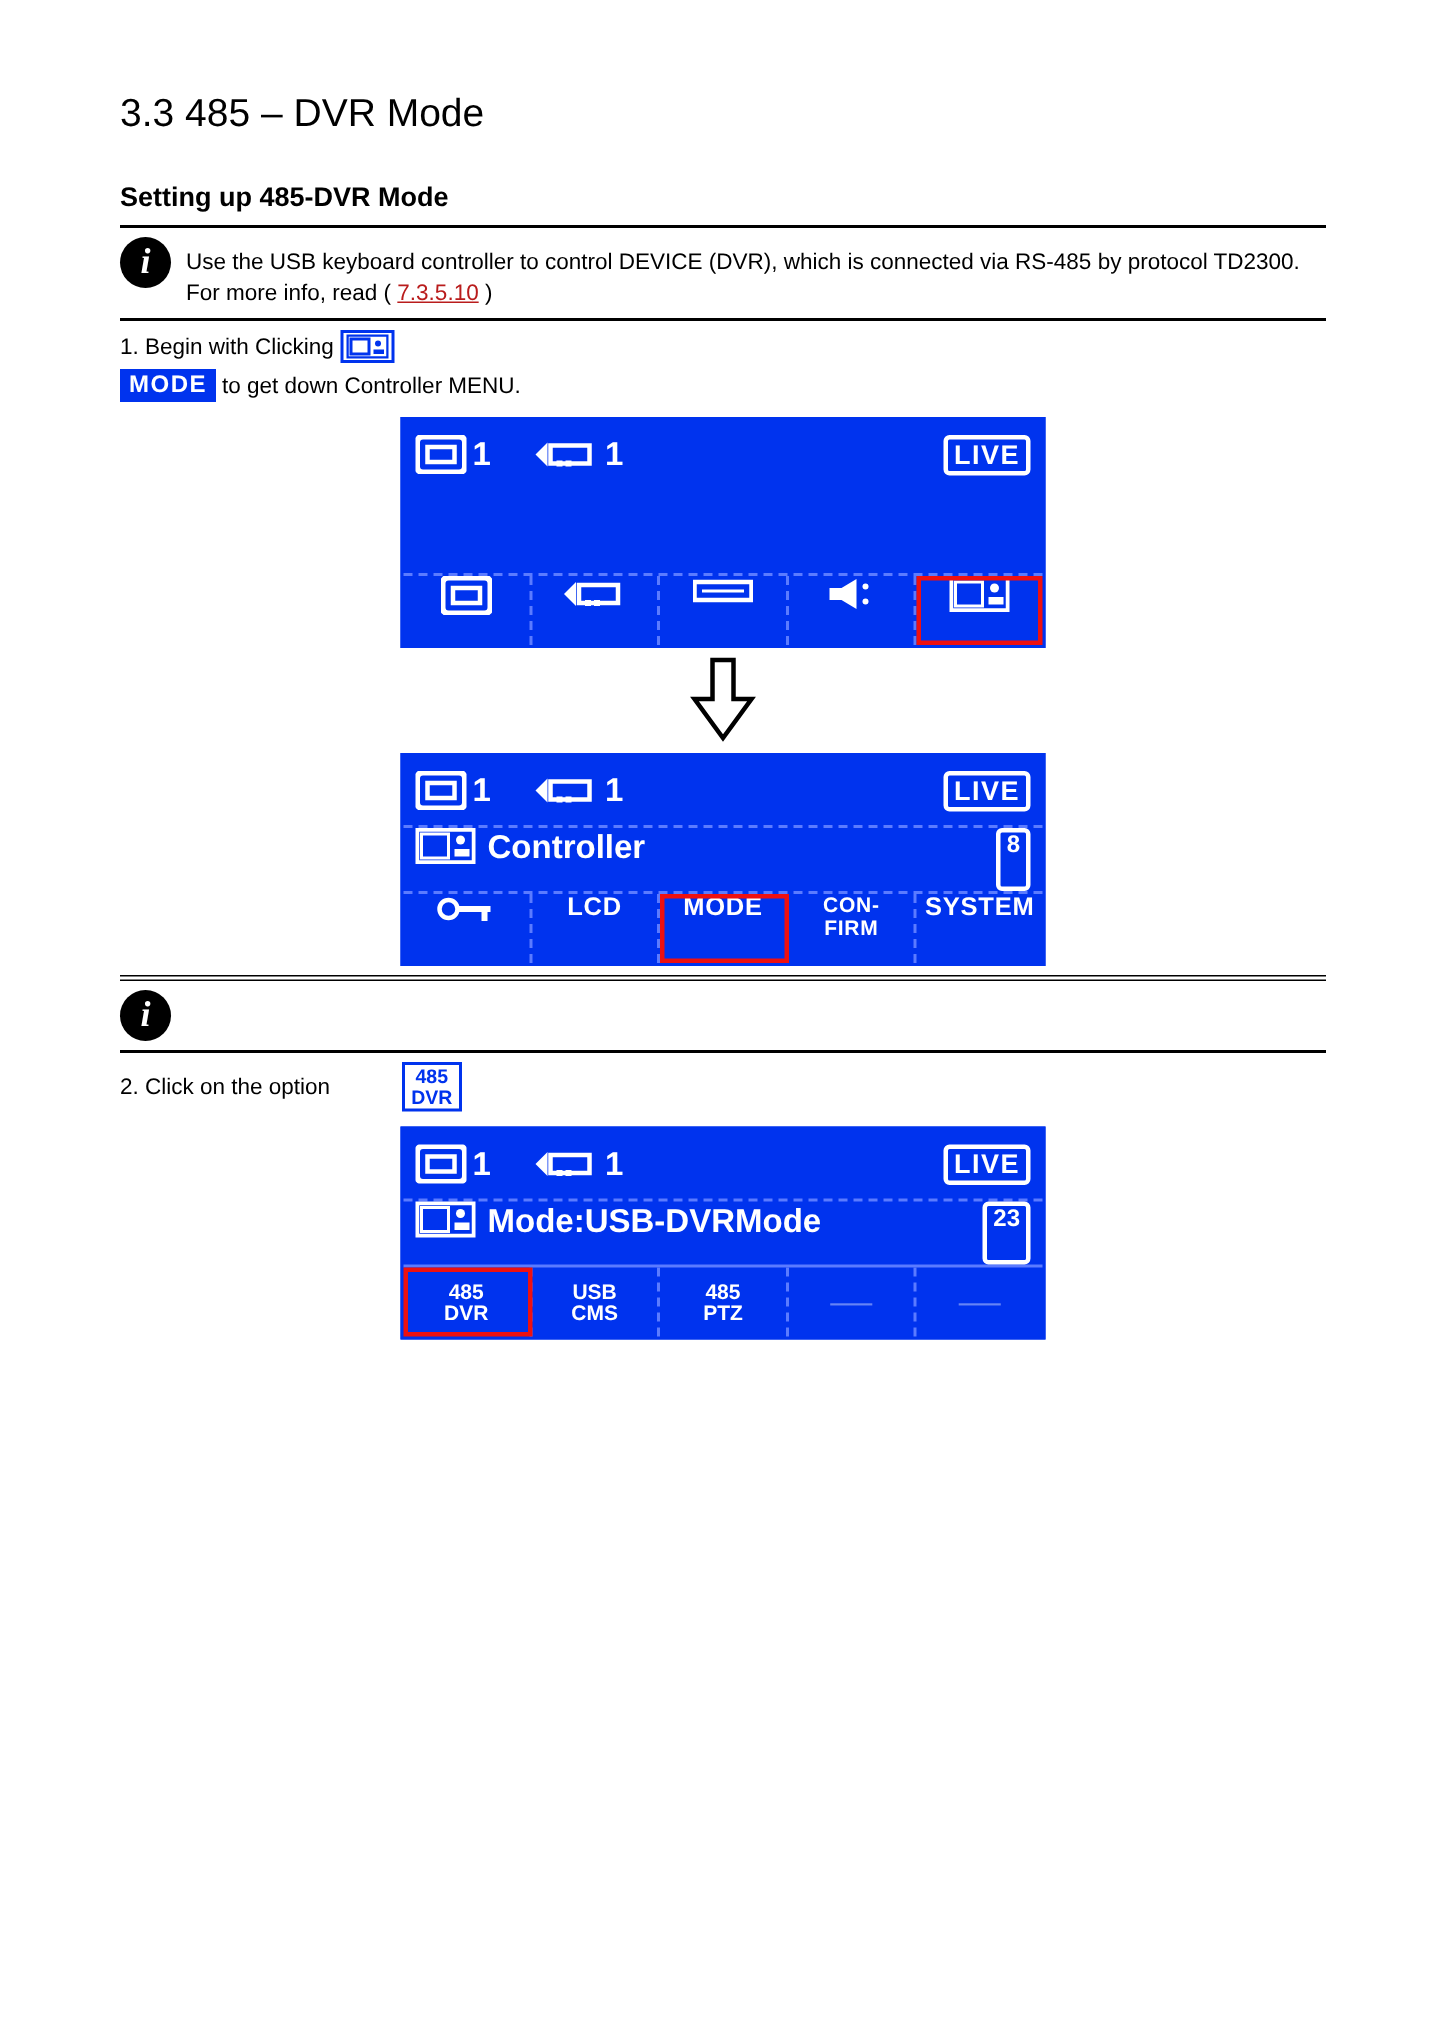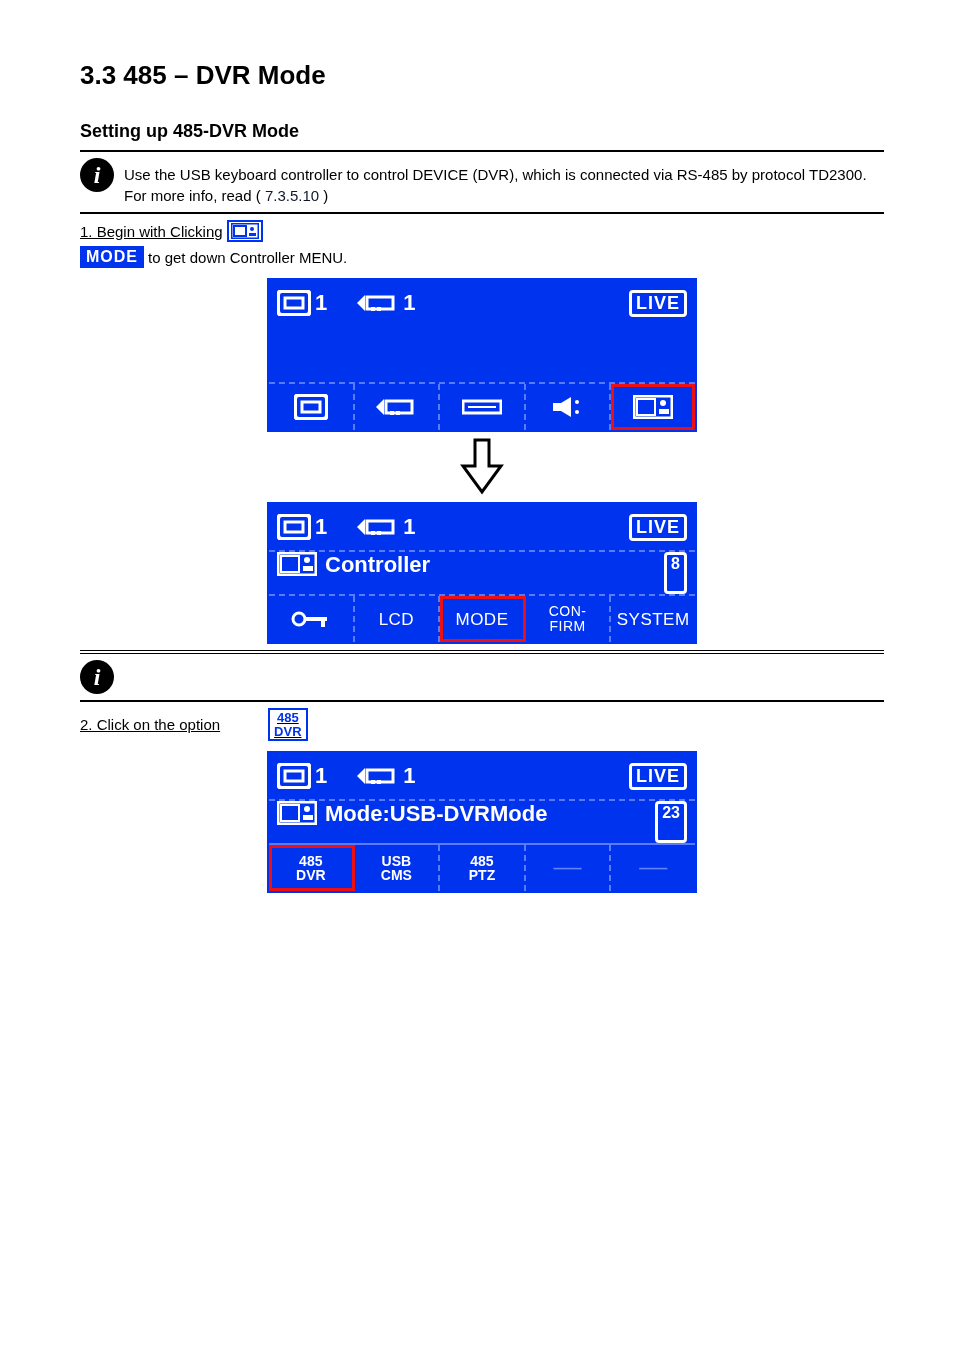--- a/index.html
+++ b/index.html
@@ -6,21 +6,21 @@
   body {
     width: 954px;
     height: 1354px;
     background: #fff;
     font-family: Arial, sans-serif;
     padding: 60px 70px 40px 80px;
     position: relative;
   }
   .page-title {
     font-size: 26px;
-    font-weight: bold;
+    font-weight: normal;
     margin-bottom: 30px;
   }
   .section-header {
     font-size: 18px;
     font-weight: bold;
     margin-top: 20px;
   }
   .top-rule {
     border: none;
     border-top: 2px solid #000;
@@ -56,30 +56,30 @@
     font-style: italic;
     font-size: 24px;
     flex-shrink: 0;
   }
   .info-text {
     font-size: 15px;
     line-height: 1.4;
     padding-top: 6px;
   }
   .link {
-    color: #0f172a;
+    color: #b91c1c;
+    text-decoration: underline;
   }
   .intro-line {
     font-size: 15px;
     margin: 6px 0 4px 0;
     display: flex;
     align-items: center;
     gap: 4px;
     flex-wrap: wrap;
-    text-decoration: underline;
   }
   .intro-line2 {
     font-size: 15px;
     margin: 4px 0 10px 0;
     display: flex;
     align-items: center;
     gap: 4px;
     flex-wrap: wrap;
   }
   .mode-chip {
@@ -143,25 +143,24 @@
   }
   .lcd-gap { height: 56px; background:#0033ee; }
   .btn-row {
     display:flex;
     height: 48px;
     border-top: 2px dashed #5b7bff;
   }
   .btn-cell {
     flex: 1;
     display:flex;
-    align-items:center;
     justify-content:center;
     border-right: 2px dashed #5b7bff;
     font-size: 17px;
-    font-weight: normal;
+    font-weight: bold;
     letter-spacing: 0.5px;
     line-height: 1;
     text-align:center;
   }
   .btn-cell:last-child { border-right: none; }
   .btn-cell.red-sel {
     outline: 3px solid #ee1010;
     outline-offset: -3px;
   }
   .btn-cell .two-line { font-size: 14px; line-height: 1.05; }

